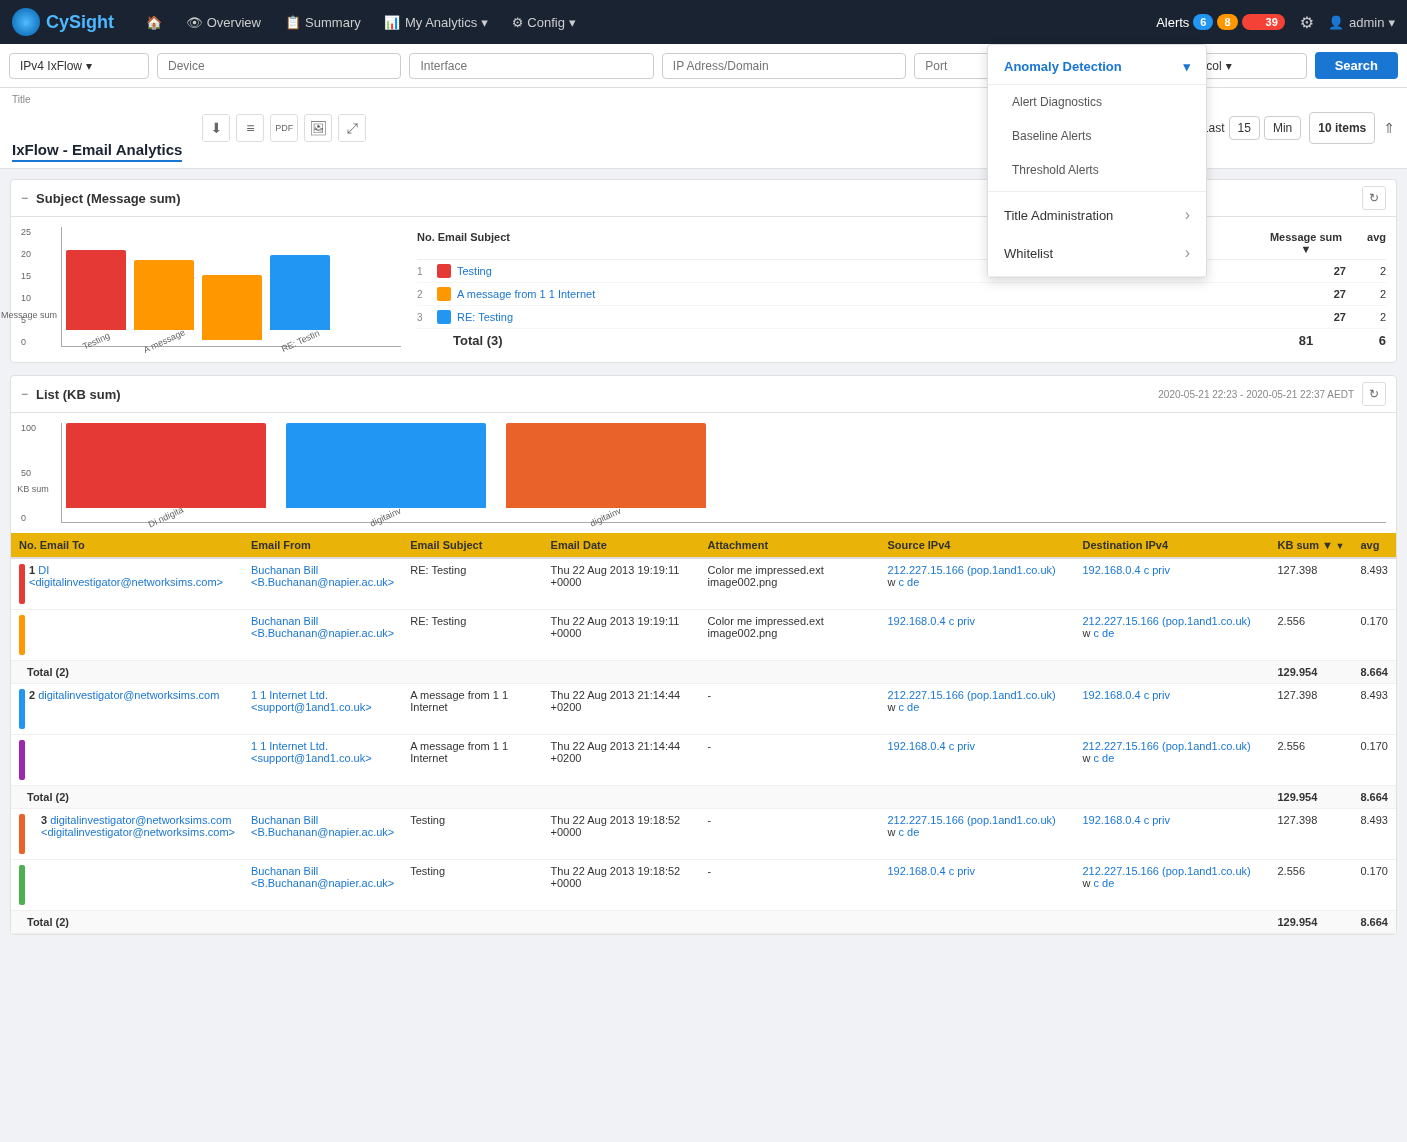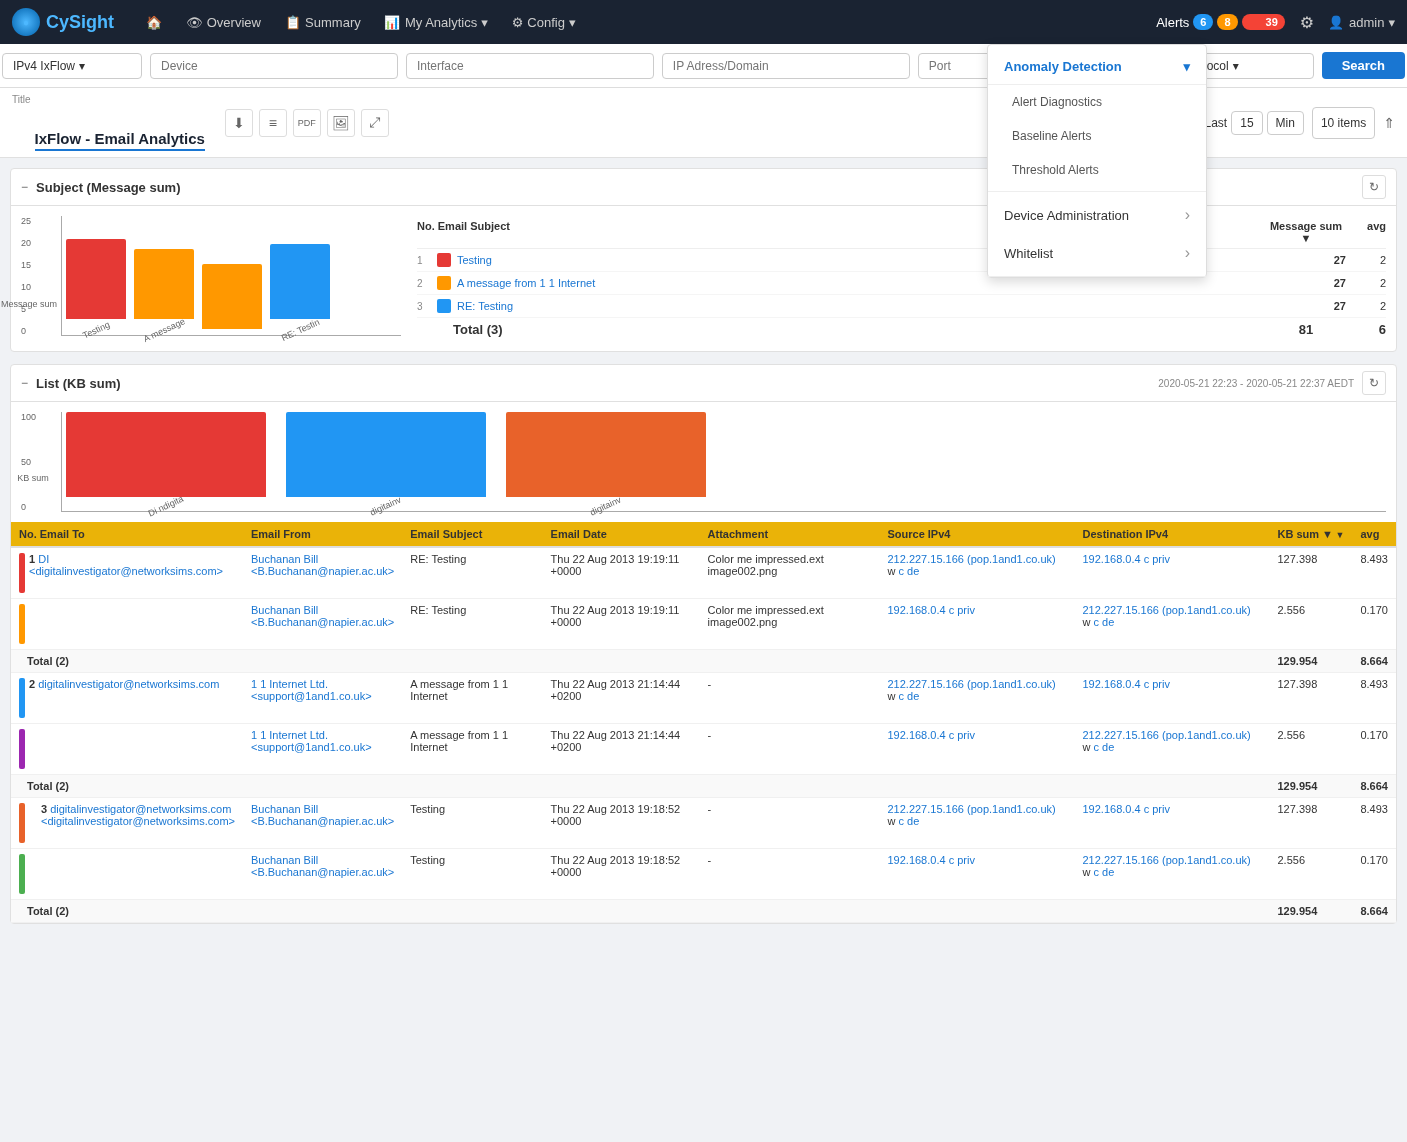--- a/index.html
+++ b/index.html
@@ -13,36 +13,36 @@
     .nav-spacer { flex: 1; }
     .alert-badge { display: flex; align-items: center; gap: 4px; cursor: pointer; font-size: 13px; }
     .badge { border-radius: 10px; padding: 2px 7px; font-size: 11px; font-weight: bold; }
     .badge-blue { background: #2196f3; color: #fff; }
     .badge-orange { background: #ff9800; color: #fff; }
     .badge-red { background: #f44336; color: #fff; padding-left: 24px; }
     .nav-icon { width: 28px; height: 28px; display: flex; align-items: center; justify-content: center; color: #ccc; cursor: pointer; font-size: 16px; }
     .admin-section { display: flex; align-items: center; gap: 4px; color: #ccc; cursor: pointer; font-size: 13px; }
 
     
-    .search-bar { display: flex; align-items: center; background: #fff; border-bottom: 1px solid #ddd; padding: 8px 2px; gap: 8px; }
+    .search-bar { display: flex; align-items: center; background: #fff; border-bottom: 1px solid #ddd; padding: 8px 9px; gap: 8px; }
     .search-select { display: flex; align-items: center; border: 1px solid #ccc; border-radius: 4px; padding: 5px 10px; background: #fff; cursor: pointer; font-size: 12px; gap: 4px; min-width: 140px; }
     .search-input-field { border: 1px solid #ccc; border-radius: 4px; padding: 5px 10px; font-size: 12px; flex: 1; }
     .search-btn { background: #1976d2; color: #fff; border: none; border-radius: 4px; padding: 6px 20px; cursor: pointer; font-size: 13px; font-weight: bold; }
 
     
     .title-bar { display: flex; align-items: center; background: #fff; border-bottom: 1px solid #e0e0e0; padding: 6px 12px; gap: 8px; }
     .title-label { font-size: 10px; color: #888; margin-right: 4px; }
     .title-text { font-size: 15px; font-weight: bold; color: #1a2332; border-bottom: 2px solid #1976d2; padding-bottom: 2px; margin-top: 36px; }
     .title-actions { display: flex; align-items: center; gap: 6px; margin-left: 12px; }
     .icon-btn { width: 28px; height: 28px; display: flex; align-items: center; justify-content: center; cursor: pointer; color: #666; font-size: 14px; border: 1px solid #ddd; border-radius: 3px; background: #fff; }
     .title-spacer { flex: 1; }
     .display-by-btn { display: flex; align-items: center; gap: 4px; border: 1px solid #ccc; border-radius: 4px; padding: 4px 10px; cursor: pointer; font-size: 12px; background: #fff; }
     .time-controls { display: flex; align-items: center; gap: 4px; font-size: 12px; }
     .time-btn { border: 1px solid #ccc; border-radius: 4px; padding: 4px 8px; background: #fff; cursor: pointer; }
-    .items-count { border: 1px solid #ccc; border-radius: 4px; padding: 8px 8px; background: #fff; font-size: 12px; }
+    .items-count { border: 1px solid #ccc; border-radius: 4px; padding: 8px 8px; background: #fff; font-size: 12px; font-weight: bold; }
     .collapse-btn { cursor: pointer; color: #666; font-size: 14px; }
 
     
     .main-content { padding: 10px; background: #f0f2f5; }
 
     
     .chart-section { background: #fff; border: 1px solid #e0e0e0; border-radius: 4px; margin-bottom: 12px; }
     .chart-header { display: flex; align-items: center; padding: 6px 10px; border-bottom: 1px solid #e0e0e0; gap: 8px; }
     .chart-title { font-size: 13px; font-weight: bold; color: #333; }
     .chart-body { display: flex; padding: 10px; gap: 16px; }
@@ -148,21 +148,21 @@
   <input class="search-input-field" style="width: 180px;" placeholder="IP Adress/Domain">
   <input class="search-input-field" style="width: 80px;" placeholder="Port">
   <div class="search-select">
     <span>Protocol</span>
     <span>▾</span>
   </div>
   <button class="search-btn">Search</button>
 </div>
 
 <div class="title-bar">
-  <div style="display:flex;flex-direction:row;">
+  <div style="display:flex;flex-direction:column;">
     <span class="title-label">Title</span>
     <span class="title-text">IxFlow - Email Analytics</span>
   </div>
   <div class="title-actions">
     <div class="icon-btn">⬇</div>
     <div class="icon-btn">≡</div>
     <div class="icon-btn" style="font-size:9px;">PDF</div>
     <div class="icon-btn">🖼</div>
     <div class="icon-btn">⤢</div>
   </div>
@@ -448,21 +448,21 @@
     </div>
     <div class="dropdown-item sub">
       <span>Baseline Alerts</span>
     </div>
     <div class="dropdown-item sub">
       <span>Threshold Alerts</span>
     </div>
   </div>
   <div class="dropdown-section">
     <div class="dropdown-item">
-      <span>Device Administration</span>
+      <span>Title Administration</span>
       <span class="chevron-right"></span>
     </div>
     <div class="dropdown-item">
       <span>Whitelist</span>
       <span class="chevron-right"></span>
     </div>
   </div>
 </div>
 
 </body></html>

